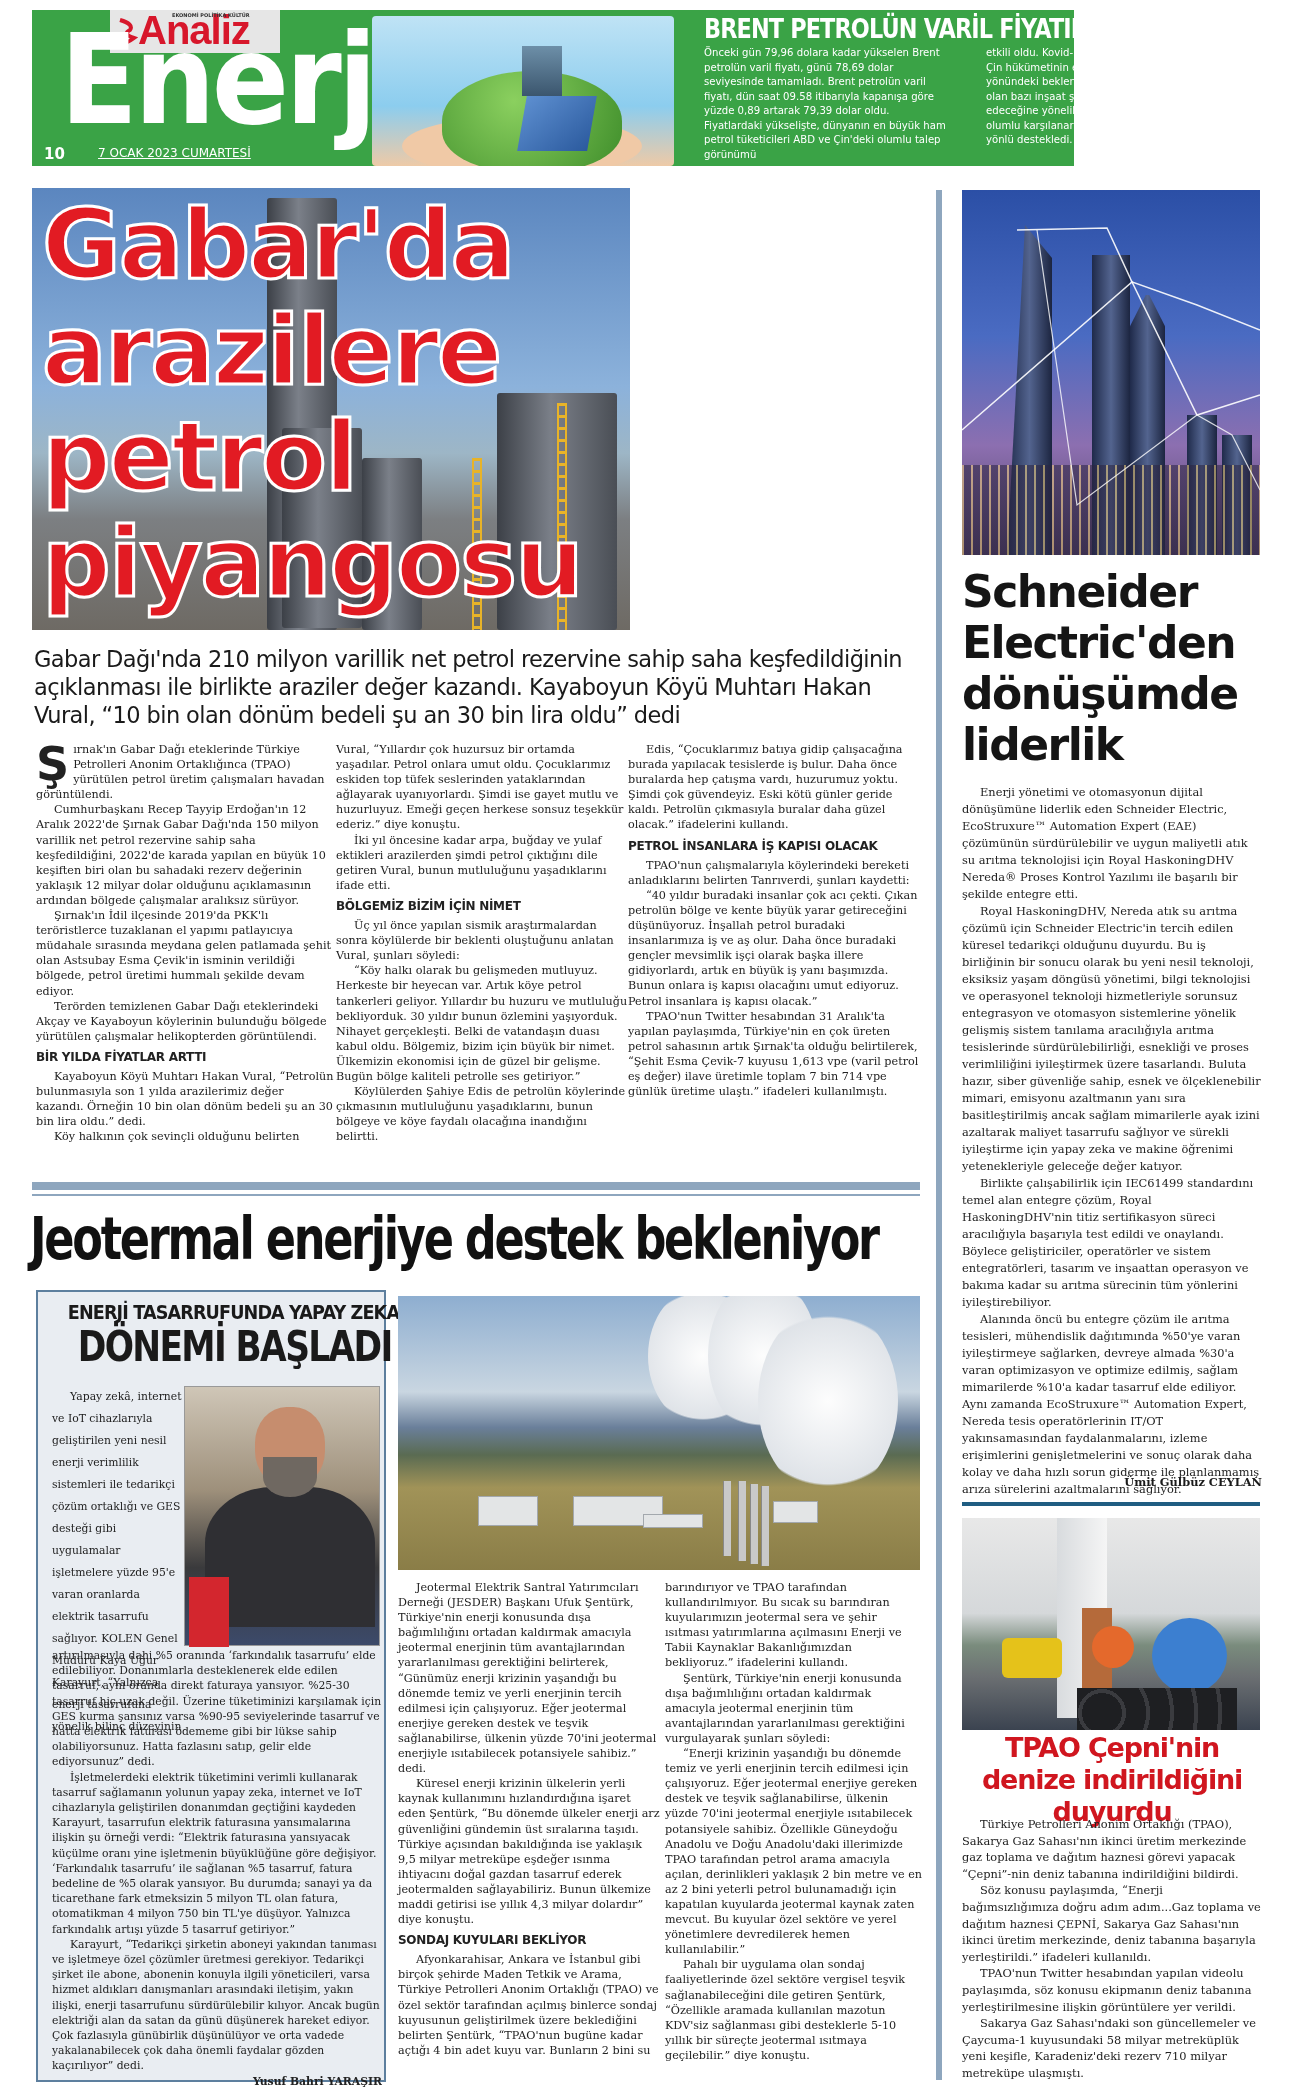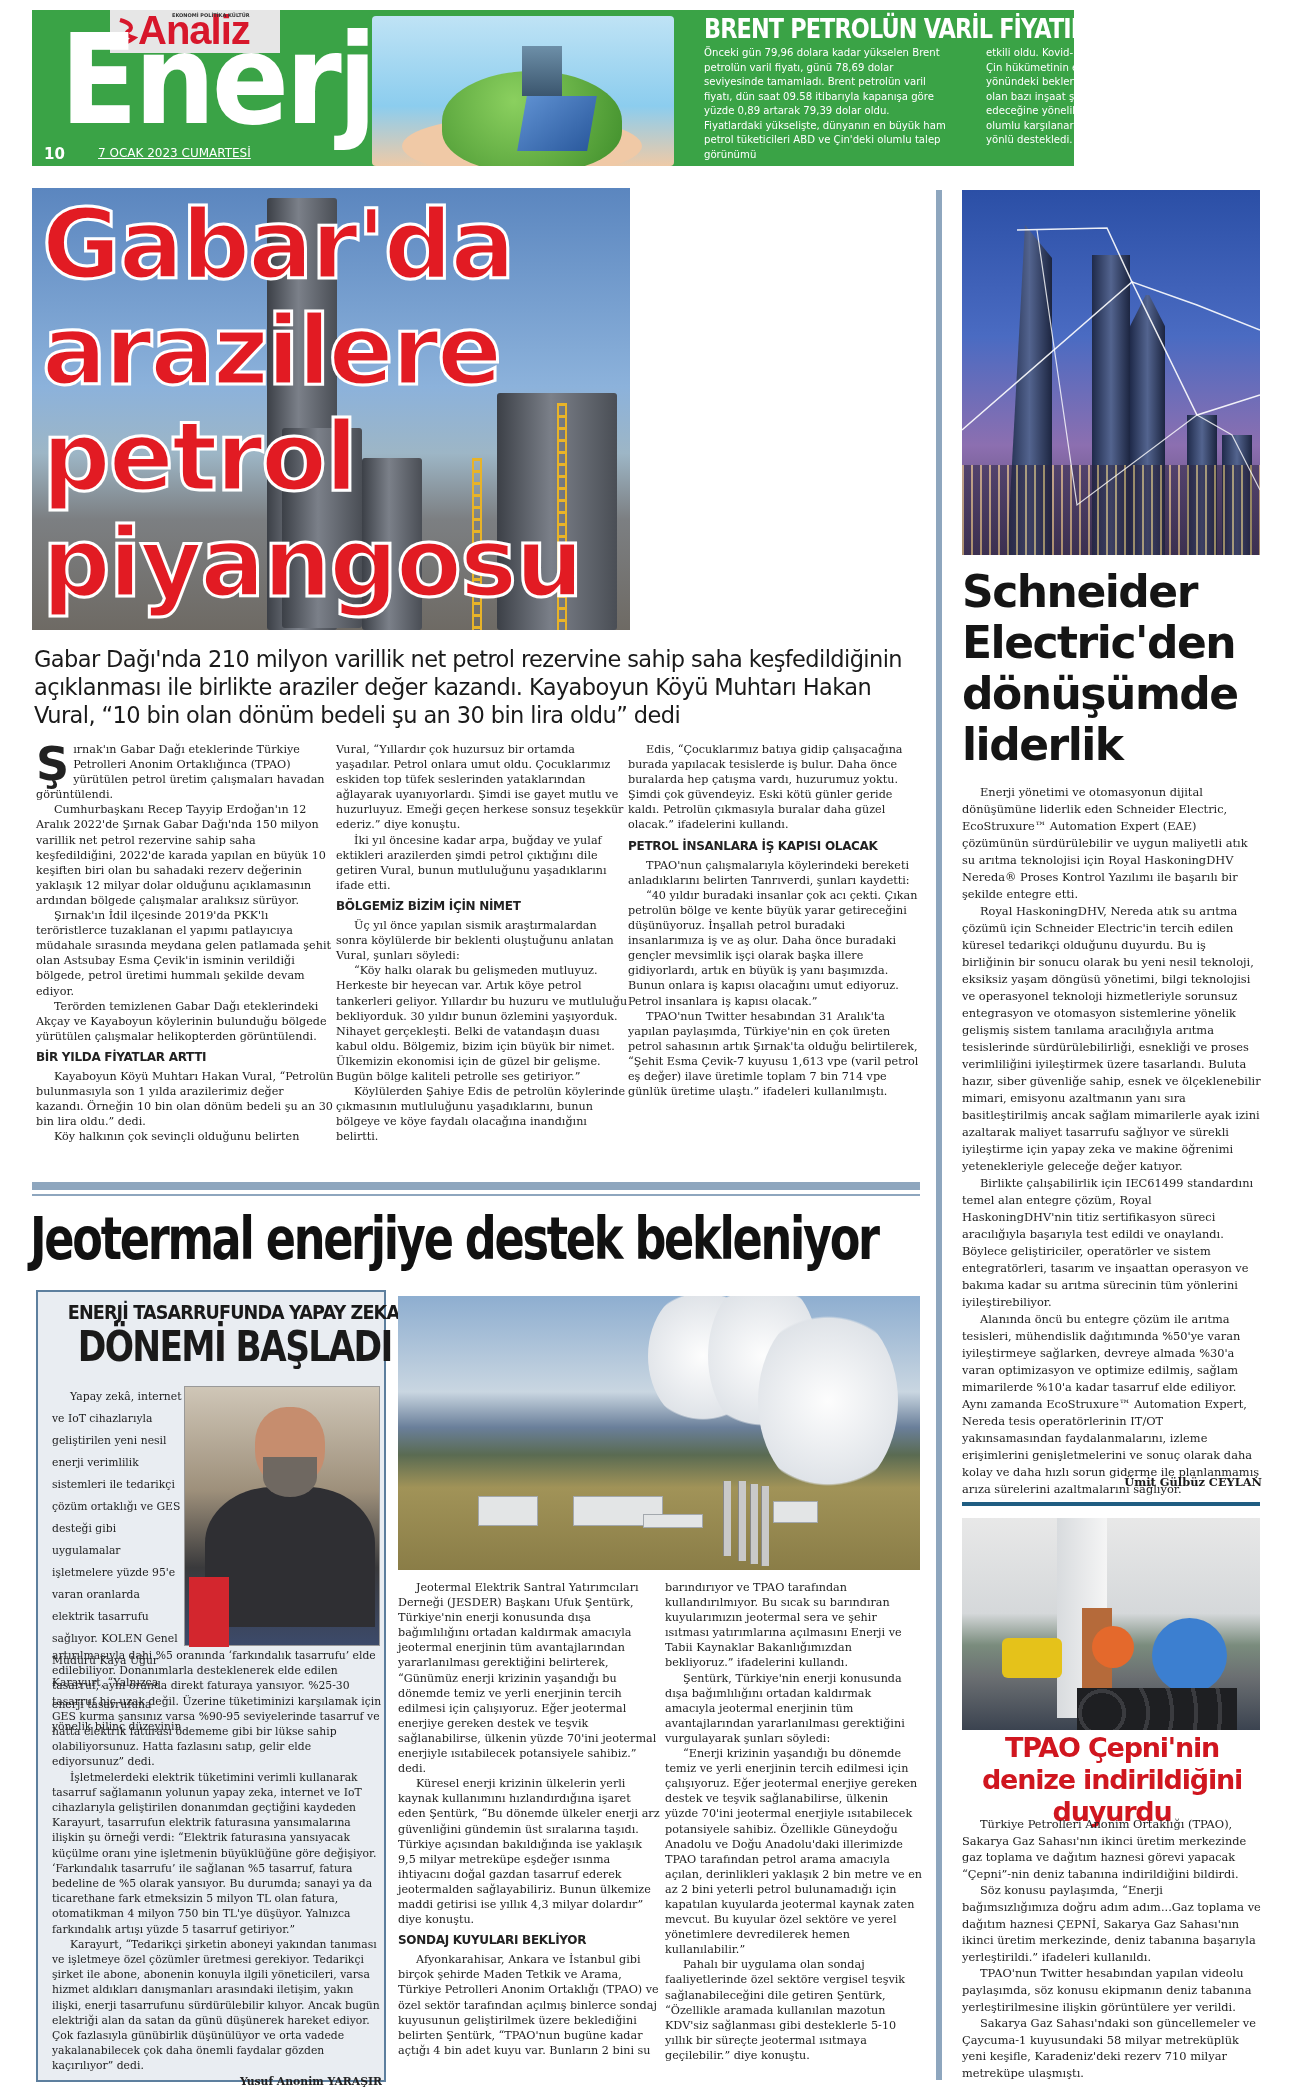--- a/index.html
+++ b/index.html
@@ -153,21 +153,21 @@
       <div class="beard"></div>
       <div class="flag"></div>
   </div>
   <div id="ai-col1" class="col">
     <p>Yapay zekâ, internet ve IoT cihazlarıyla geliştirilen yeni nesil enerji verimlilik sistemleri ile tedarikçi çözüm ortaklığı ve GES desteği gibi uygulamalar işletmelere yüzde 95'e varan oranlarda elektrik tasarrufu sağlıyor. KOLEN Genel Müdürü Kaya Uğur Karayurt, “Yalnızca enerji tasarrufuna yönelik bilinç düzeyinin</p>
   </div>
   <div id="ai-col2" class="col">
     <p class="noind">artırılmasıyla dahi %5 oranında ‘farkındalık tasarrufu’ elde edilebiliyor. Donanımlarla desteklenerek elde edilen tasarruf, aynı oranda direkt faturaya yansıyor. %25-30 tasarruf hiç uzak değil. Üzerine tüketiminizi karşılamak için GES kurma şansınız varsa %90-95 seviyelerinde tasarruf ve hatta elektrik faturası ödememe gibi bir lükse sahip olabiliyorsunuz. Hatta fazlasını satıp, gelir elde ediyorsunuz” dedi.</p>
     <p>İşletmelerdeki elektrik tüketimini verimli kullanarak tasarruf sağlamanın yolunun yapay zeka, internet ve IoT cihazlarıyla geliştirilen donanımdan geçtiğini kaydeden Karayurt, tasarrufun elektrik faturasına yansımalarına ilişkin şu örneği verdi: “Elektrik faturasına yansıyacak küçülme oranı yine işletmenin büyüklüğüne göre değişiyor. ‘Farkındalık tasarrufu’ ile sağlanan %5 tasarruf, fatura bedeline de %5 olarak yansıyor. Bu durumda; sanayi ya da ticarethane fark etmeksizin 5 milyon TL olan fatura, otomatikman 4 milyon 750 bin TL'ye düşüyor. Yalnızca farkındalık artışı yüzde 5 tasarruf getiriyor.”</p>
     <p>Karayurt, “Tedarikçi şirketin aboneyi yakından tanıması ve işletmeye özel çözümler üretmesi gerekiyor. Tedarikçi şirket ile abone, abonenin konuyla ilgili yöneticileri, varsa hizmet aldıkları danışmanları arasındaki iletişim, yakın ilişki, enerji tasarrufunu sürdürülebilir kılıyor. Ancak bugün elektriği alan da satan da günü düşünerek hareket ediyor. Çok fazlasıyla günübirlik düşünülüyor ve orta vadede yakalanabilecek çok daha önemli faydalar gözden kaçırılıyor” dedi.</p>
-    <p style="text-align:right;font-weight:bold">Yusuf Anonim YARAŞIR</p>
+    <p style="text-align:right;font-weight:bold">Yusuf Bahri YARAŞIR</p>
   </div>
 </div>
 
 <div id="jeo-photo" class="abs">
   <div class="steam" style="left:250px;top:-10px;width:110px;height:140px"></div>
   <div class="steam" style="left:310px;top:-20px;width:110px;height:160px"></div>
   <div class="steam" style="left:360px;top:10px;width:140px;height:190px"></div>
   <div class="stack" style="left:325px;top:185px;height:75px"></div>
   <div class="stack" style="left:340px;top:185px;height:80px"></div>
   <div class="stack" style="left:352px;top:188px;height:80px"></div>

